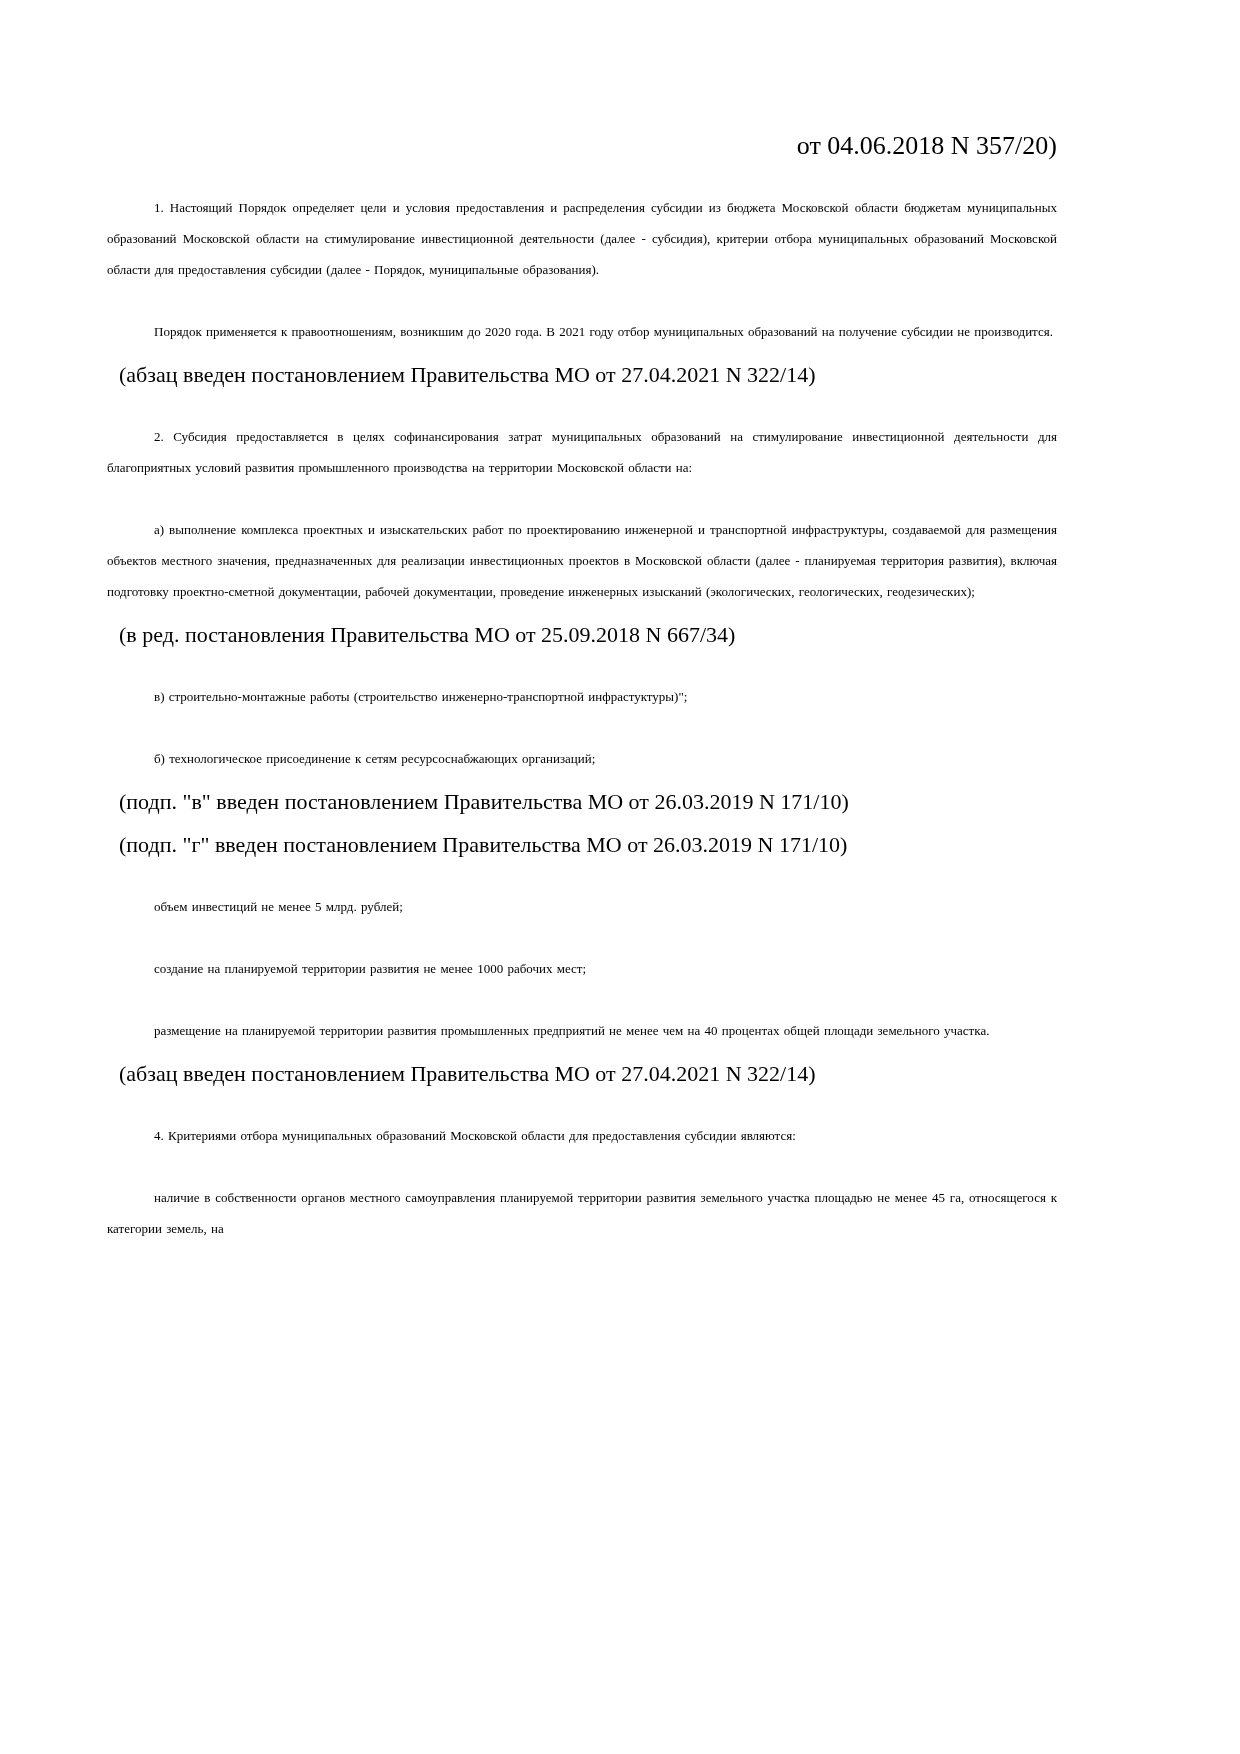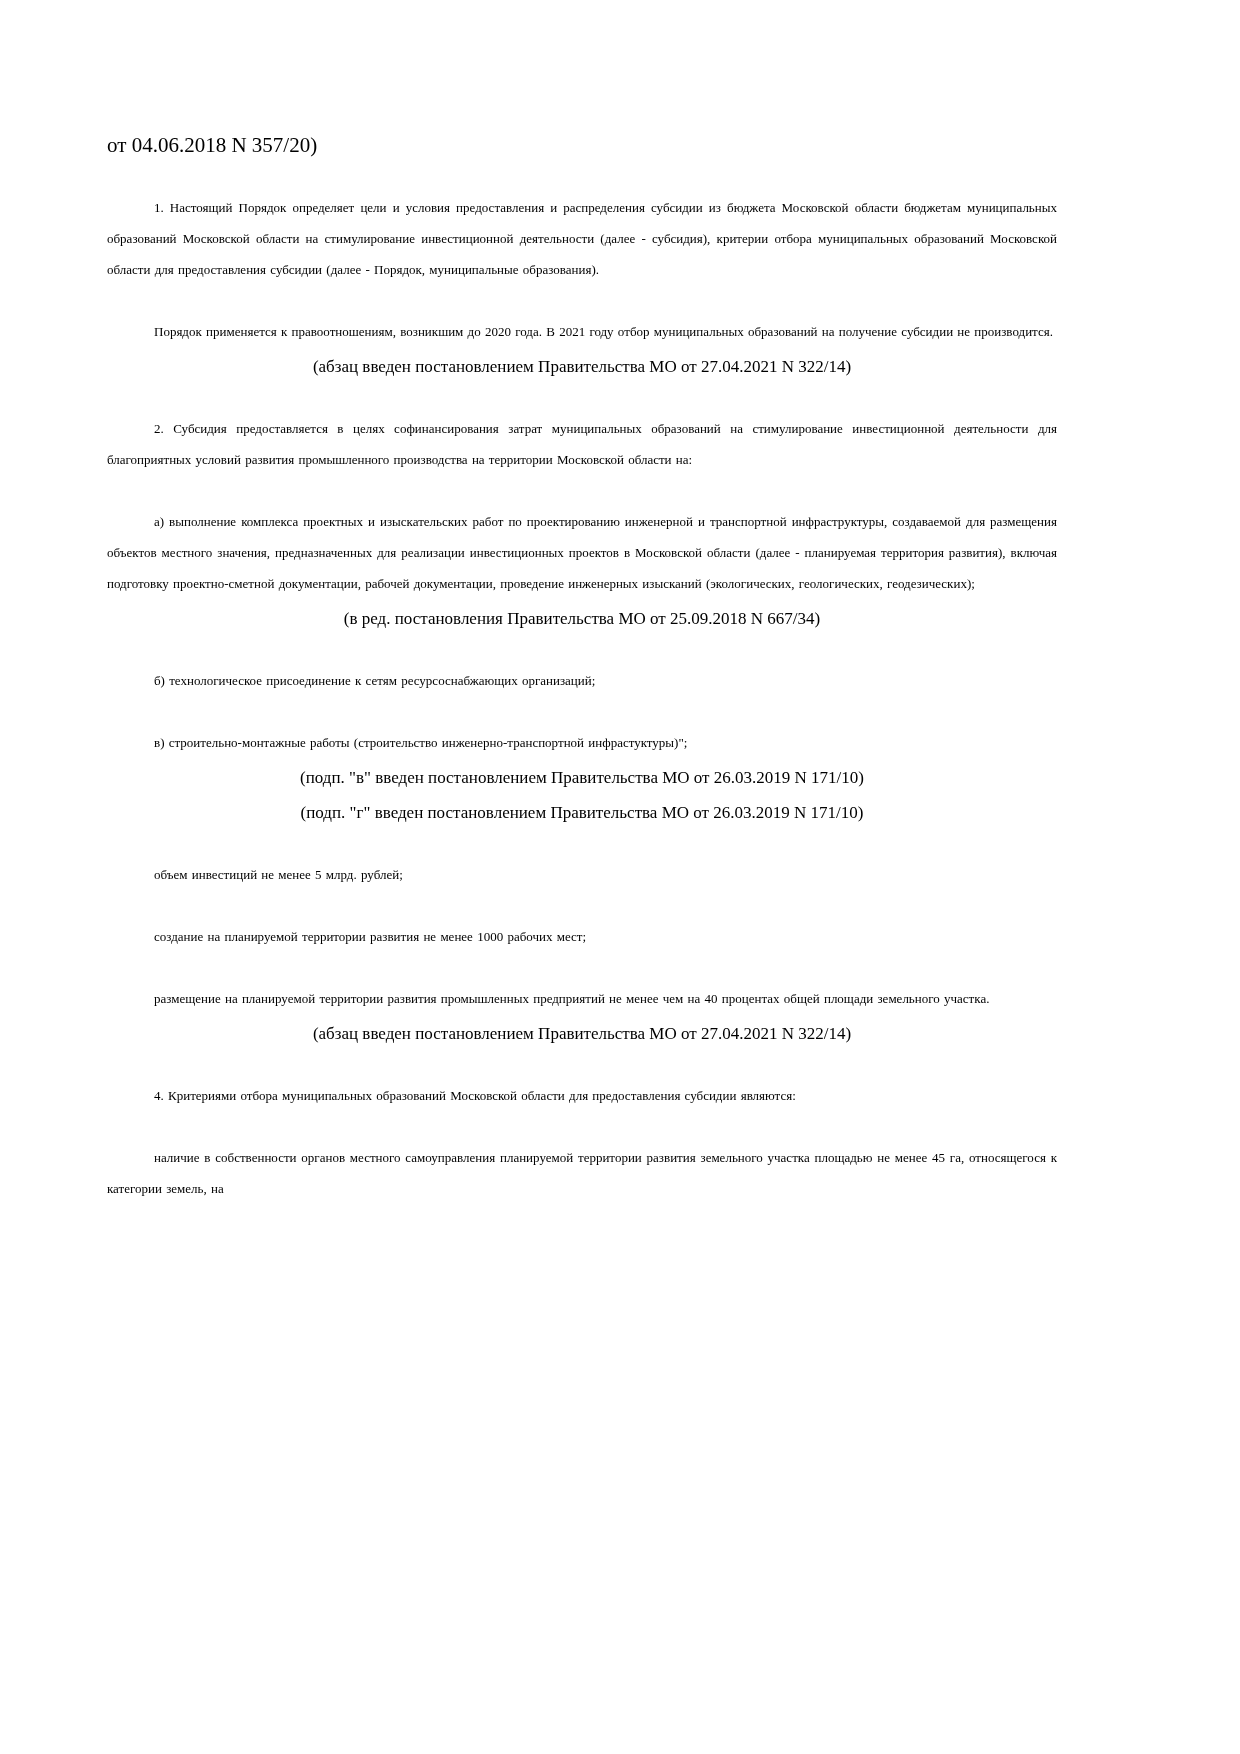--- a/index.html
+++ b/index.html
@@ -16,55 +16,55 @@
   }
   .page {
     box-sizing: border-box;
     width: 1240px;
     min-height: 1754px;
     padding: 130px 183px 30px 107px;
     background: #ffffff;
     overflow: hidden;
   }
   .title {
-    text-align: left;
-    font-size: 21px;
+    text-align: right;
+    font-size: 26px;
     line-height: 31px;
     margin: 0;
   }
   .para {
     text-align: justify;
     text-indent: 47px;
     font-size: 13px;
     line-height: 31px;
     margin: 31px 0 0 0;
     word-spacing: 1px;
   }
   .note {
-    text-align: center;
+    text-align: left;
     text-indent: 0;
-    font-size: 17px;
+    font-size: 22px;
     line-height: 31px;
-    margin: 4px;
+    margin: 12px;
   }
 </style>
 </head>
 <body>
 
 <div class="page">
   <p class="title">от 04.06.2018 N 357/20)</p>
 
   <p class="para">1. Настоящий Порядок определяет цели и условия предоставления и распределения субсидии из бюджета Московской области бюджетам муниципальных образований Московской области на стимулирование инвестиционной деятельности (далее - субсидия), критерии отбора муниципальных образований Московской области для предоставления субсидии (далее - Порядок, муниципальные образования).</p>
   <p class="para">Порядок применяется к правоотношениям, возникшим до 2020 года. В 2021 году отбор муниципальных образований на получение субсидии не производится.</p>
   <p class="note">(абзац введен постановлением Правительства МО от 27.04.2021 N 322/14)</p>
   <p class="para">2. Субсидия предоставляется в целях софинансирования затрат муниципальных образований на стимулирование инвестиционной деятельности для благоприятных условий развития промышленного производства на территории Московской области на:</p>
   <p class="para">а) выполнение комплекса проектных и изыскательских работ по проектированию инженерной и транспортной инфраструктуры, создаваемой для размещения объектов местного значения, предназначенных для реализации инвестиционных проектов в Московской области (далее - планируемая территория развития), включая подготовку проектно-сметной документации, рабочей документации, проведение инженерных изысканий (экологических, геологических, геодезических);</p>
   <p class="note">(в ред. постановления Правительства МО от 25.09.2018 N 667/34)</p>
+  <p class="para">в) строительно-монтажные работы (строительство инженерно-транспортной инфрастуктуры)";</p>
   <p class="para">б) технологическое присоединение к сетям ресурсоснабжающих организаций;</p>
-  <p class="para">в) строительно-монтажные работы (строительство инженерно-транспортной инфрастуктуры)";</p>
   <p class="note">(подп. "в" введен постановлением Правительства МО от 26.03.2019 N 171/10)</p>
   <p class="note">(подп. "г" введен постановлением Правительства МО от 26.03.2019 N 171/10)</p>
   <p class="para">объем инвестиций не менее 5 млрд. рублей;</p>
   <p class="para">создание на планируемой территории развития не менее 1000 рабочих мест;</p>
   <p class="para">размещение на планируемой территории развития промышленных предприятий не менее чем на 40 процентах общей площади земельного участка.</p>
   <p class="note">(абзац введен постановлением Правительства МО от 27.04.2021 N 322/14)</p>
   <p class="para">4. Критериями отбора муниципальных образований Московской области для предоставления субсидии являются:</p>
   <p class="para">наличие в собственности органов местного самоуправления планируемой территории развития земельного участка площадью не менее 45 га, относящегося к категории земель, на</p>
 </div>
 

